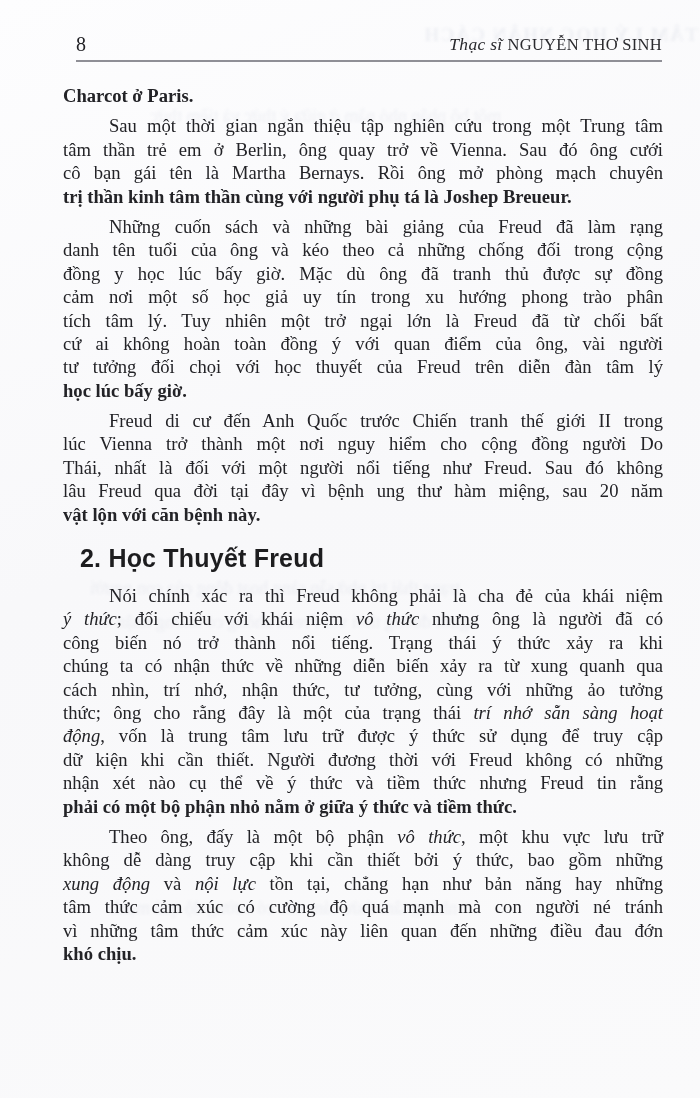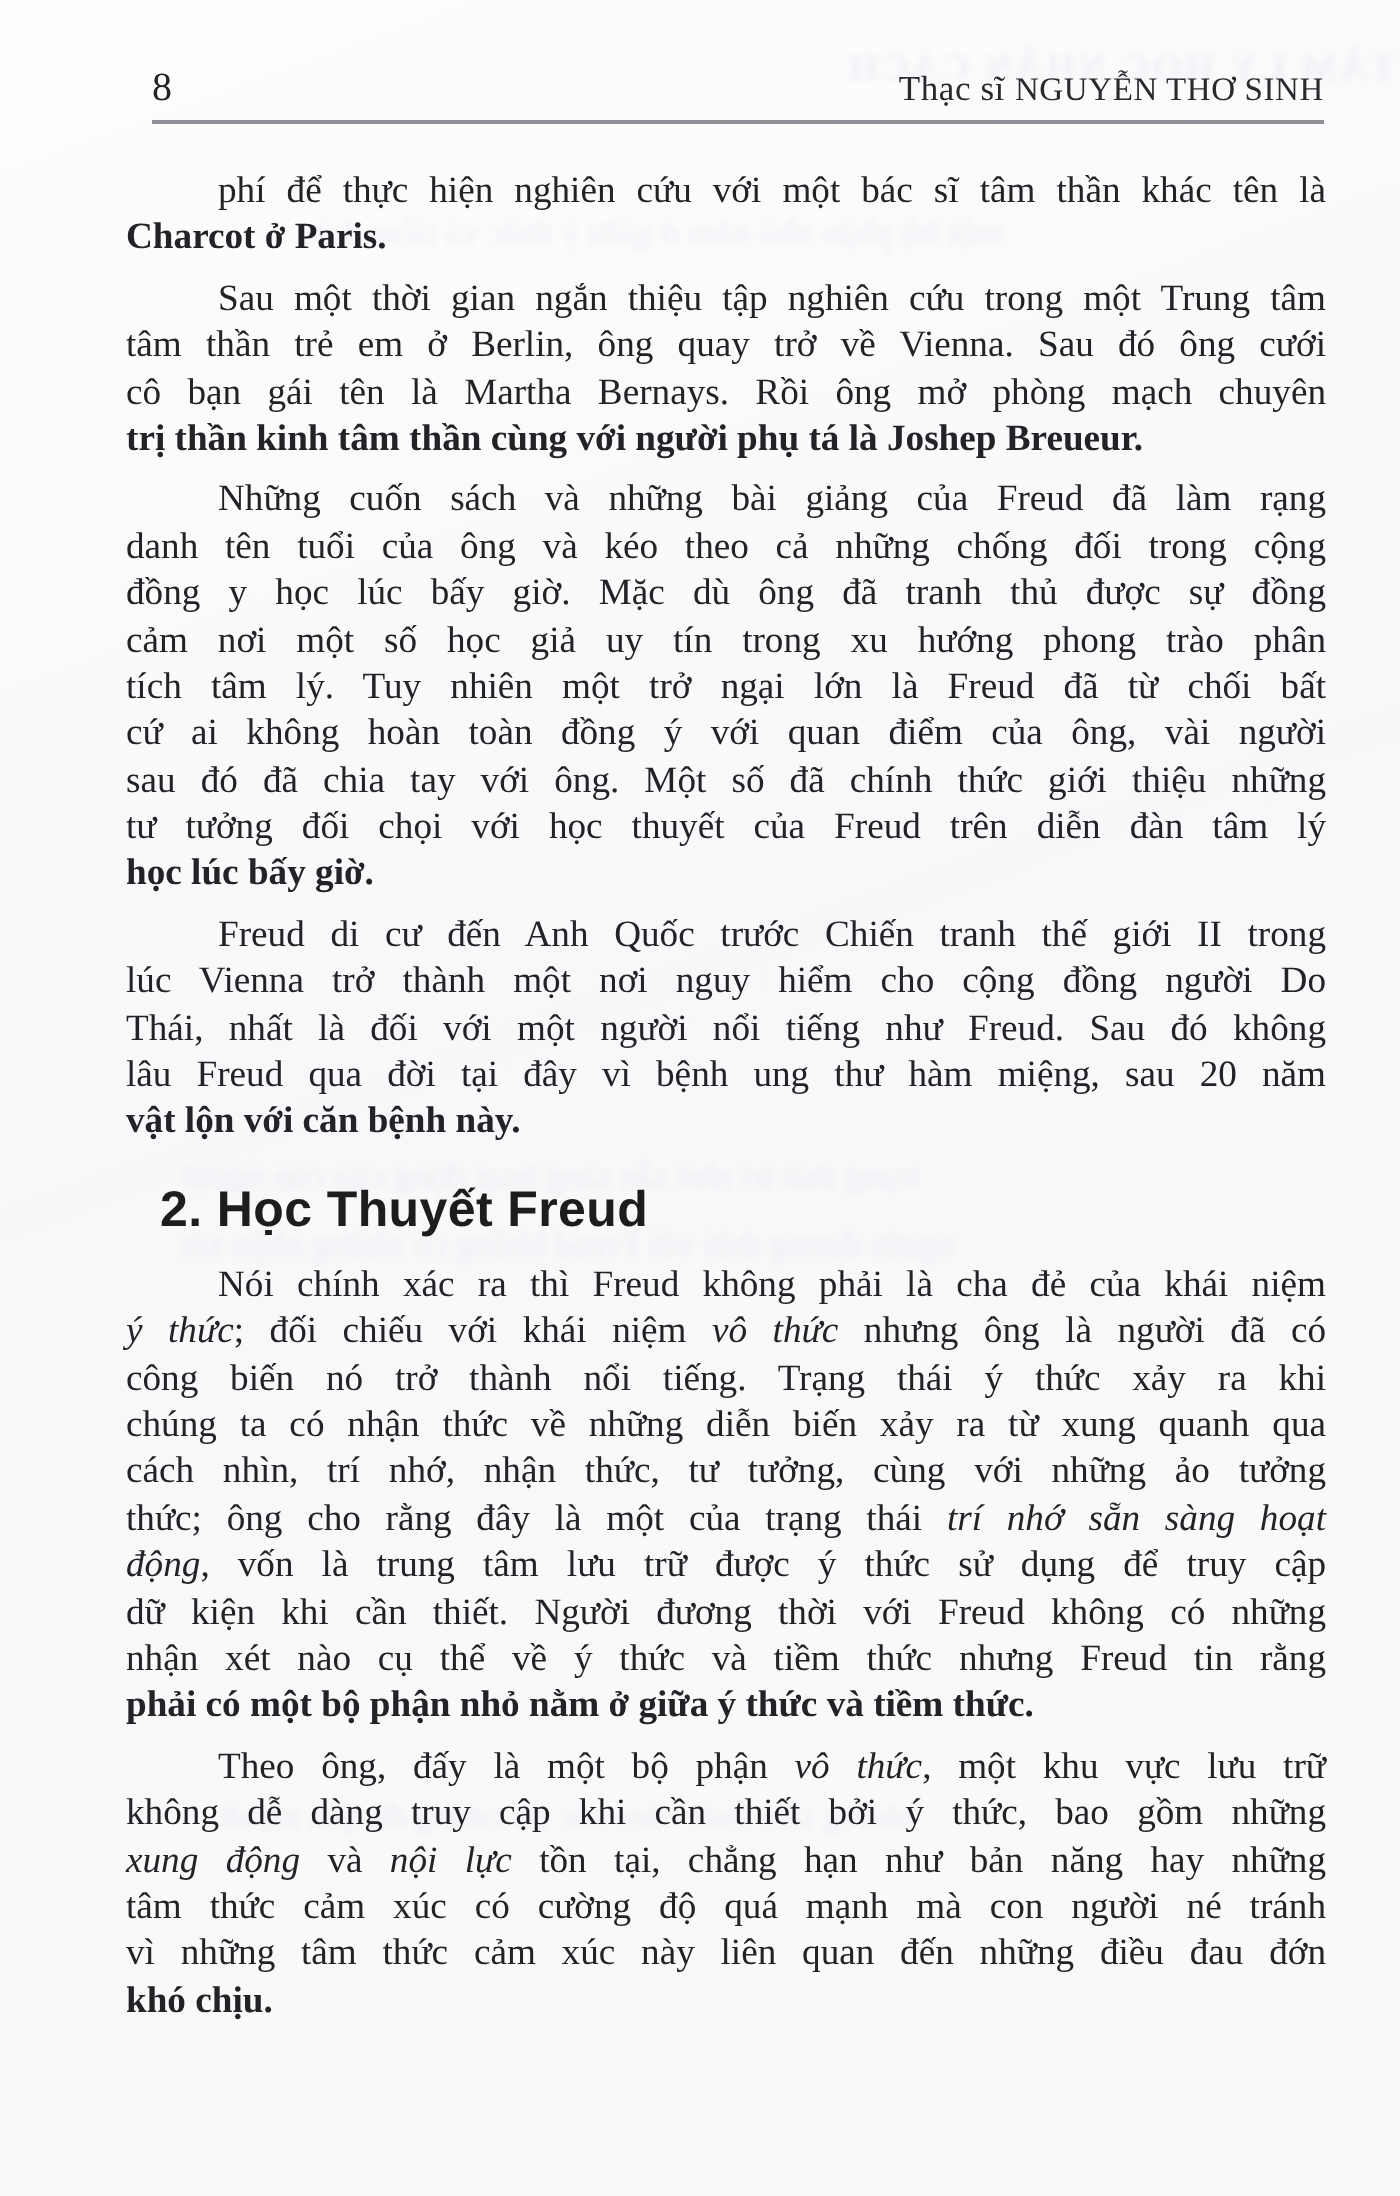--- a/index.html
+++ b/index.html
@@ -8,21 +8,21 @@
     background:linear-gradient(160deg,#fdfdfe 0%,#f8f8fa 45%,#fafafb 100%);
     font-family:"Liberation Serif", serif; color:#232327;
   }
   .header {
     position:absolute; top:33px; left:76px; right:38px;
     display:flex; justify-content:space-between; align-items:flex-end;
     border-bottom:2px solid #8f8f96; padding-bottom:5px;
   }
   .page-number { font-size:20px; line-height:22px; }
   .running-title { font-size:16.5px; letter-spacing:.3px; white-space:nowrap; color:#2a2a2e; }
-  .running-title .rt-prefix { font-size:17.5px; margin-right:5px; }
+  .running-title .rt-prefix { font-style:italic; font-size:17.5px; margin-right:5px; }
   .content { position:absolute; top:84px; left:63px; width:600px; }
   .para { margin:0 0 7px 0; }
   .line {
     font-size:18.6px; line-height:23.4px; height:23.4px;
     white-space:nowrap; text-align:justify; text-align-last:justify;
     color:#232327;
   }
   .line.first { padding-left:46px; }
   .line.last { text-align-last:left;font-weight:bold; }
   .line em { font-style:italic; }
@@ -51,37 +51,35 @@
 
   <div class="header">
     <span class="page-number">8</span>
     <span class="running-title">
       <span class="rt-prefix">Thạc sĩ</span><span>NGUYỄN THƠ SINH</span>
     </span>
   </div>
 
   <div class="content">
       <div class="para">
-        <div class="line first"><span>phí để thực hiện nghiên cứu với một bác sĩ tâm thần khác tên là</span></div>
         <div class="line last"><span>Charcot ở Paris.</span></div>
       </div>
       <div class="para">
         <div class="line first"><span>Sau một thời gian ngắn thiệu tập nghiên cứu trong một Trung tâm</span></div>
         <div class="line"><span>tâm thần trẻ em ở Berlin, ông quay trở về Vienna. Sau đó ông cưới</span></div>
         <div class="line"><span>cô bạn gái tên là Martha Bernays. Rồi ông mở phòng mạch chuyên</span></div>
         <div class="line last"><span>trị thần kinh tâm thần cùng với người phụ tá là Joshep Breueur.</span></div>
       </div>
       <div class="para">
         <div class="line first"><span>Những cuốn sách và những bài giảng của Freud đã làm rạng</span></div>
         <div class="line"><span>danh tên tuổi của ông và kéo theo cả những chống đối trong cộng</span></div>
         <div class="line"><span>đồng y học lúc bấy giờ. Mặc dù ông đã tranh thủ được sự đồng</span></div>
         <div class="line"><span>cảm nơi một số học giả uy tín trong xu hướng phong trào phân</span></div>
         <div class="line"><span>tích tâm lý. Tuy nhiên một trở ngại lớn là Freud đã từ chối bất</span></div>
         <div class="line"><span>cứ ai không hoàn toàn đồng ý với quan điểm của ông, vài người</span></div>
-        <div class="line"><span>sau đó đã chia tay với ông. Một số đã chính thức giới thiệu những</span></div>
         <div class="line"><span>tư tưởng đối chọi với học thuyết của Freud trên diễn đàn tâm lý</span></div>
         <div class="line last"><span>học lúc bấy giờ.</span></div>
       </div>
       <div class="para">
         <div class="line first"><span>Freud di cư đến Anh Quốc trước Chiến tranh thế giới II trong</span></div>
         <div class="line"><span>lúc Vienna trở thành một nơi nguy hiểm cho cộng đồng người Do</span></div>
         <div class="line"><span>Thái, nhất là đối với một người nổi tiếng như Freud. Sau đó không</span></div>
         <div class="line"><span>lâu Freud qua đời tại đây vì bệnh ung thư hàm miệng, sau 20 năm</span></div>
         <div class="line last"><span>vật lộn với căn bệnh này.</span></div>
       </div>

